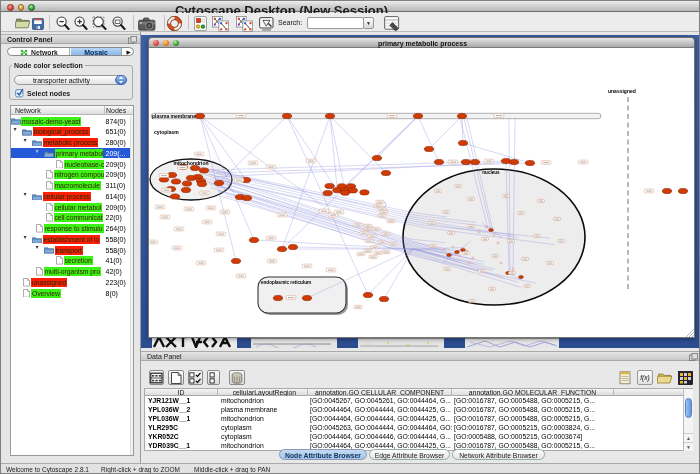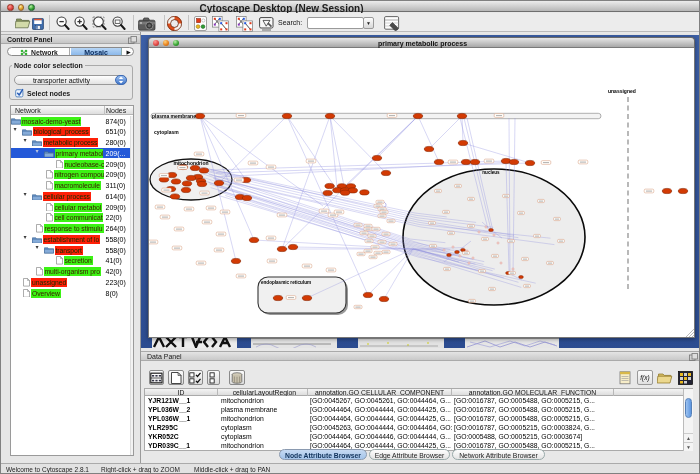--- a/index.html
+++ b/index.html
@@ -4,21 +4,21 @@
 body{font-family:"Liberation Sans",sans-serif;width:700px;height:474px;overflow:hidden;background:#e8e8e8}
 #app{position:relative;width:700px;height:474px;border:1px solid #808080;overflow:hidden}
 .abs{position:absolute}
 svg{display:block}
 </style></head><body>
 <div id="app">
 <div class="abs" style="left:0;top:0;width:700px;height:11px;background:linear-gradient(#ececec,#b6b6b6);border-bottom:1px solid #6f6f6f">
 <div class="abs" style="left:6px;top:3px;width:6.5px;height:6.5px;border-radius:50%;background:radial-gradient(circle at 35% 30%,#ff9a94,#df4744 55%,#a02622);border:0.5px solid #932"></div>
 <div class="abs" style="left:16.5px;top:3px;width:6.5px;height:6.5px;border-radius:50%;background:radial-gradient(circle at 35% 30%,#ffe9a8,#e0a226 55%,#a8751a);border:0.5px solid #963"></div>
 <div class="abs" style="left:27px;top:3px;width:6.5px;height:6.5px;border-radius:50%;background:radial-gradient(circle at 35% 30%,#b8f0a8,#38a433 55%,#1d7020);border:0.5px solid #263"></div>
-<div class="abs" style="left:0;top:1.5px;width:561px;text-align:center;font-size:10px;font-weight:600;color:#1c1c1c">Cytoscape Desktop (New Session)</div>
+<div class="abs" style="left:0;top:1.5px;width:561px;text-align:center;font-size:13px;font-weight:600;color:#1c1c1c">Cytoscape Desktop (New Session)</div>
 </div>
 <div class="abs" style="left:0;top:12px;width:700px;height:19px;background:#ececec;border-bottom:1px solid #bbb">
 <svg class="abs" style="left:14px;top:2px" width="16" height="15" viewBox="0 0 16 15">
 <path d="M1.5,4 h4.5 l1.3,1.4 h6.5 v3 h-12 z" fill="#8f9c64" stroke="#55603a" stroke-width="0.7"></path>
 <path d="M0.8,6.2 L14.8,6.2 L13,12.8 L0.2,12.8 z" fill="#d2daa8" stroke="#55603a" stroke-width="0.7"></path>
 </svg>
 <svg class="abs" style="left:30.5px;top:5px" width="12" height="12" viewBox="0 0 12 12">
 <rect x="0.4" y="0.4" width="11" height="11" rx="1" fill="#3f6fb0" stroke="#26436f" stroke-width="0.8"></rect>
 <rect x="2.2" y="0.8" width="7.5" height="1.6" fill="#e05434"></rect>
 <rect x="2.2" y="2.4" width="7.5" height="3.6" fill="#fff"></rect>

